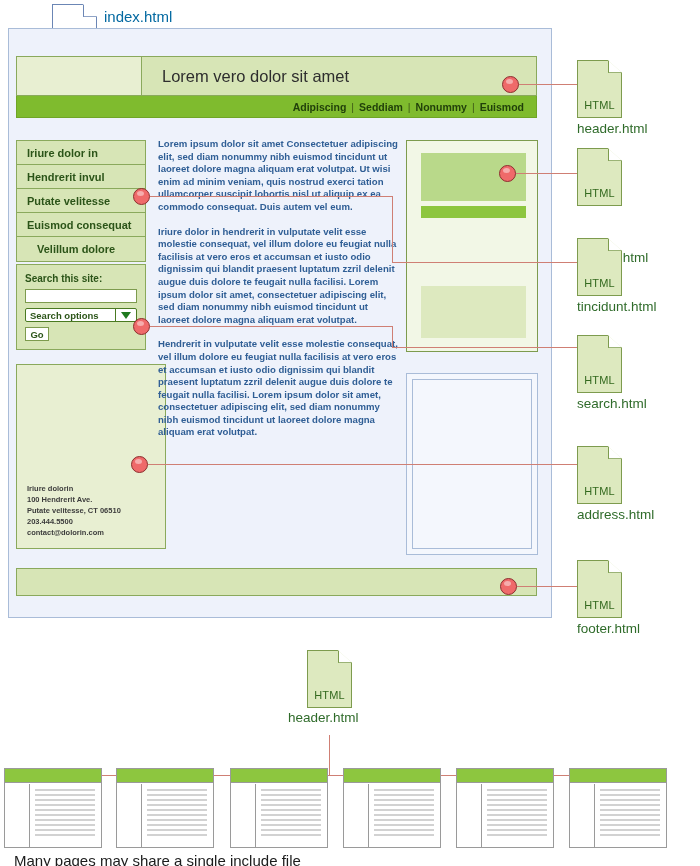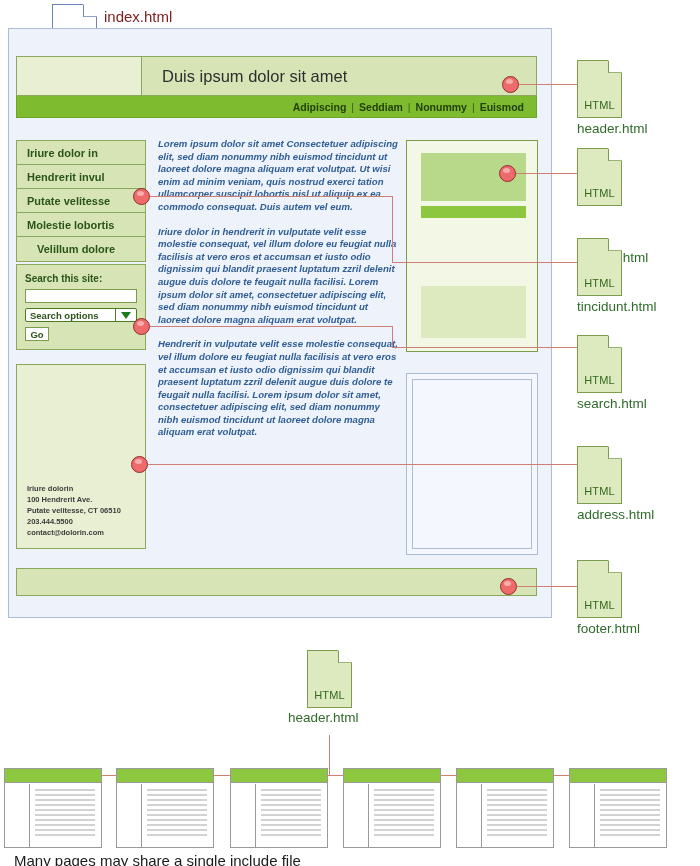--- a/index.html
+++ b/index.html
@@ -25,21 +25,21 @@
   }
   .fileicon .lbl{
     position:absolute;left:0;right:0;bottom:7px;text-align:center;
     font-size:11px;font-weight:normal;color:#33691e;letter-spacing:.2px;
   }
   .fileicon.blue .body{background:#ffffff;border-color:#6b86b5;}
   .fileicon.blue .fold{border-color:#6b86b5;}
   .fileicon.blue .lbl{color:#3f6ba8;}
 
   .filecap{position:absolute;font-size:13.5px;color:#2f6b2a;white-space:nowrap;}
-  .filecap.blue{color:#7f1d1d;font-size:15px;}
+  .filecap.blue{color:#0369a1;font-size:15px;}
 
   
   .pageframe{
     position:absolute;left:8px;top:28px;width:544px;height:590px;
     background:#eef2fb;border:1px solid #a9bcd8;box-sizing:border-box;
   }
 
   .hdrwrap{position:absolute;left:16px;top:56px;width:521px;height:62px;}
   .hdr-top{position:absolute;left:0;top:0;width:100%;height:40px;
     background:#d7e5b6;border:1px solid #8aa95c;box-sizing:border-box;display:flex;align-items:center;}
@@ -68,29 +68,29 @@
     box-sizing:border-box;display:flex;align-items:center;justify-content:space-between;
     padding-left:4px;font-size:9.5px;font-weight:bold;color:#2b5418;border-radius:2px;}
   .searchbox .sselect .arrowcell{width:20px;height:100%;border-left:1px solid #4a7a22;
     display:flex;align-items:center;justify-content:center;}
   .tri{width:0;height:0;border-left:5px solid transparent;border-right:5px solid transparent;
     border-top:7px solid #1f7a1f;}
   .searchbox .gobtn{margin-top:5px;width:24px;height:14px;background:#fff;border:1px solid #7d9b4e;
     box-sizing:border-box;display:flex;align-items:center;justify-content:center;
     font-size:9.5px;font-weight:bold;color:#2b5418;}
 
-  .addrbox{position:absolute;left:16px;top:364px;width:130px;height:185px;
+  .addrbox{position:absolute;left:16px;top:364px;width:150px;height:185px;
     background:#e8efd2;border:1px solid #8aa95c;box-sizing:border-box;}
   .addrtext{position:absolute;left:10px;bottom:10px;font-size:7.5px;line-height:11px;
     color:#3c3c3c;font-weight:bold;}
 
   
   .content{position:absolute;left:158px;top:138px;width:244px;
     font-size:9.6px;line-height:12.6px;color:#2f5e95;font-weight:bold;}
-  .content p{margin:0 0 12px 0;font-style:italic;}
+  .content p{margin:0 0 12px 0;}
 
   
   .featcol{position:absolute;left:406px;top:140px;width:132px;height:212px;
     background:#f2f7e6;border:1px solid #7d9b4e;box-sizing:border-box;}
   .feat-img{position:absolute;left:14px;top:12px;width:105px;height:48px;background:#b9d98a;}
   .feat-bar{position:absolute;left:14px;top:65px;width:105px;height:12px;background:#8dc63f;}
   .feat-img2{position:absolute;left:14px;top:145px;width:105px;height:52px;background:#dde9bf;}
 
   .sidebox{position:absolute;left:406px;top:373px;width:132px;height:182px;
     background:#f4f7fd;border:1px solid #a9bcd8;box-sizing:border-box;}
@@ -136,38 +136,38 @@
     <div class="fold"></div>
     <div class="lbl">HTML</div>
   </div>
   <div class="filecap blue" style="left:104px;top:8px;">index.html</div>
 
   <div class="pageframe"></div>
 
   <div class="hdrwrap">
     <div class="hdr-top">
       <div class="hdr-logo"></div>
-      <div class="hdr-title">Duis ipsum dolor sit amet</div>
+      <div class="hdr-title">Lorem vero dolor sit amet</div>
     </div>
     <div class="hdr-nav">
       <span>Adipiscing</span>
       <span class="sep">|</span>
       <span>Seddiam</span>
       <span class="sep">|</span>
       <span>Nonummy</span>
       <span class="sep">|</span>
       <span>Euismod</span>
     </div>
   </div>
 
   <div class="navbox">
     <div class="navitem">Iriure dolor in</div>
     <div class="navitem">Hendrerit invul</div>
     <div class="navitem">Putate velitesse</div>
-    <div class="navitem">Molestie lobortis</div>
+    <div class="navitem">Euismod consequat</div>
     <div class="navitem">Velillum dolore</div>
   </div>
 
   <div class="searchbox">
     <div class="slabel">Search this site:</div>
     <div class="sinput"></div>
     <div class="sselect">
       <span>Search options</span>
       <span class="arrowcell">
           <i class="tri"></i>

